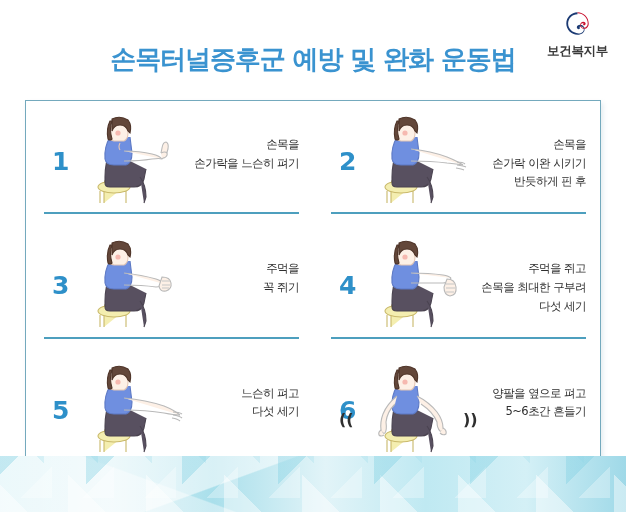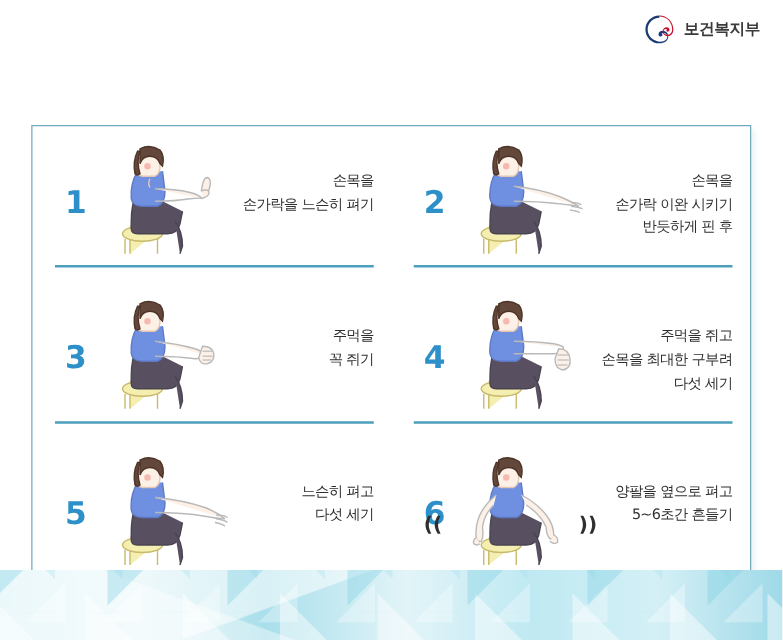--- a/index.html
+++ b/index.html
@@ -53,20 +53,21 @@
   }
 
   
   .ministry-logo {
     position: absolute;
     top: 11px;
     right: 18px;
     display: flex;
     align-items: center;
     gap: 7px;
+    flex-direction: column;
   }
   .logo-mark { width: 25px; height: 25px; display: block; }
   .logo-text {
     font-size: 12.5px;
     font-weight: 700;
     color: #3a3a3a;
     letter-spacing: -0.3px;
     white-space: nowrap;
   }
 
@@ -173,20 +174,21 @@
 
   <div class="ministry-logo">
     <svg class="logo-mark" viewBox="0 0 48 48">
       <path d="M24 2a22 22 0 1 0 0 44 22 22 0 0 0 0-44z" fill="#ffffff"></path>
       <path d="M24 2.5C12.2 2.5 2.5 12.2 2.5 24S12.2 45.5 24 45.5c8.3 0 13.6-4.6 13.6-10.6 0-5.2-3.7-8.7-8.6-8.7-3.6 0-6.3 2.2-6.3 5.1 0 2.2 1.5 3.6 3.4 3.6 1.5 0 2.6-.9 2.6-2.2 0-1-.6-1.7-1.5-1.9.8-.8 2-1.2 3.3-1.2 3.3 0 5.6 2.4 5.6 5.8 0 4.3-4.1 7.6-10 7.6C14.4 42 6 34.1 6 24 6 14 14 6 24 6z" fill="#1b3a73"></path>
       <path d="M24 2.5c11.8 0 21.5 9.7 21.5 21.5 0 6-3.4 10.3-8.6 10.3-4.6 0-7.8-3.2-7.8-7.4 0-3.6 2.6-6.2 6-6.2 2.6 0 4.5 1.7 4.5 3.9 0 1.7-1.2 2.9-2.8 2.9-1.2 0-2-.7-2-1.7 0-.8.5-1.4 1.2-1.6-.5-.5-1.3-.8-2.1-.8-2.1 0-3.6 1.6-3.6 3.8 0 2.9 2.5 5.1 5.9 5.1 4.3 0 7.4-3.4 7.4-8.2C43.6 12.6 35 4.4 24 4.4z" fill="#c8102e"></path>
     </svg>
     <div class="logo-text">보건복지부</div>
   </div>
 
+  <div class="page-title">손목터널증후군 예방 및 완화 운동법</div>
 
   <div class="exercise-card">
     <div class="card-grid">
 
       <div class="panel">
         <div class="panel-num">1</div>
         <div class="figure-slot">
           <svg viewBox="0 0 120 108">
             <g fill="none" stroke="#8a8a8a" stroke-width="1.1">
               <path d="M30 96 L30 78 Q30 70 38 70 L62 70" fill="#f4eeb0" stroke="#c9b96b"></path>

